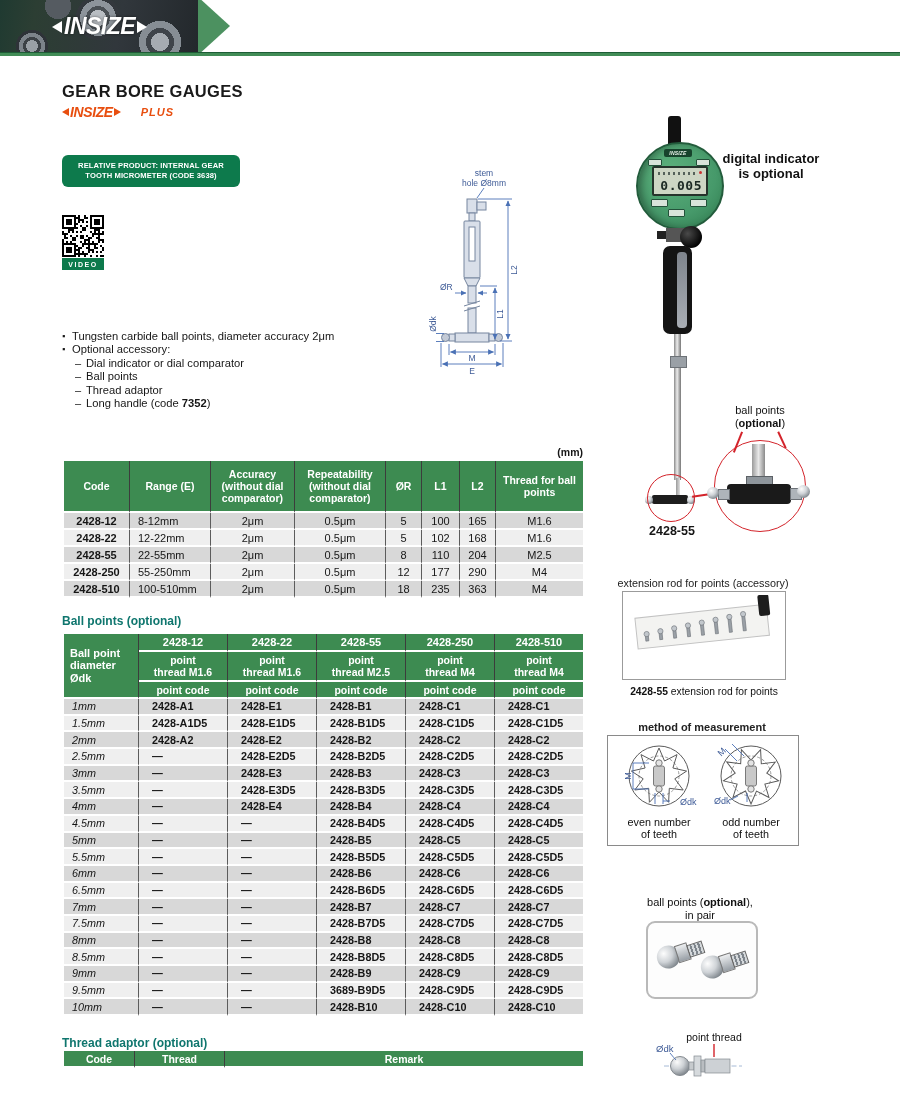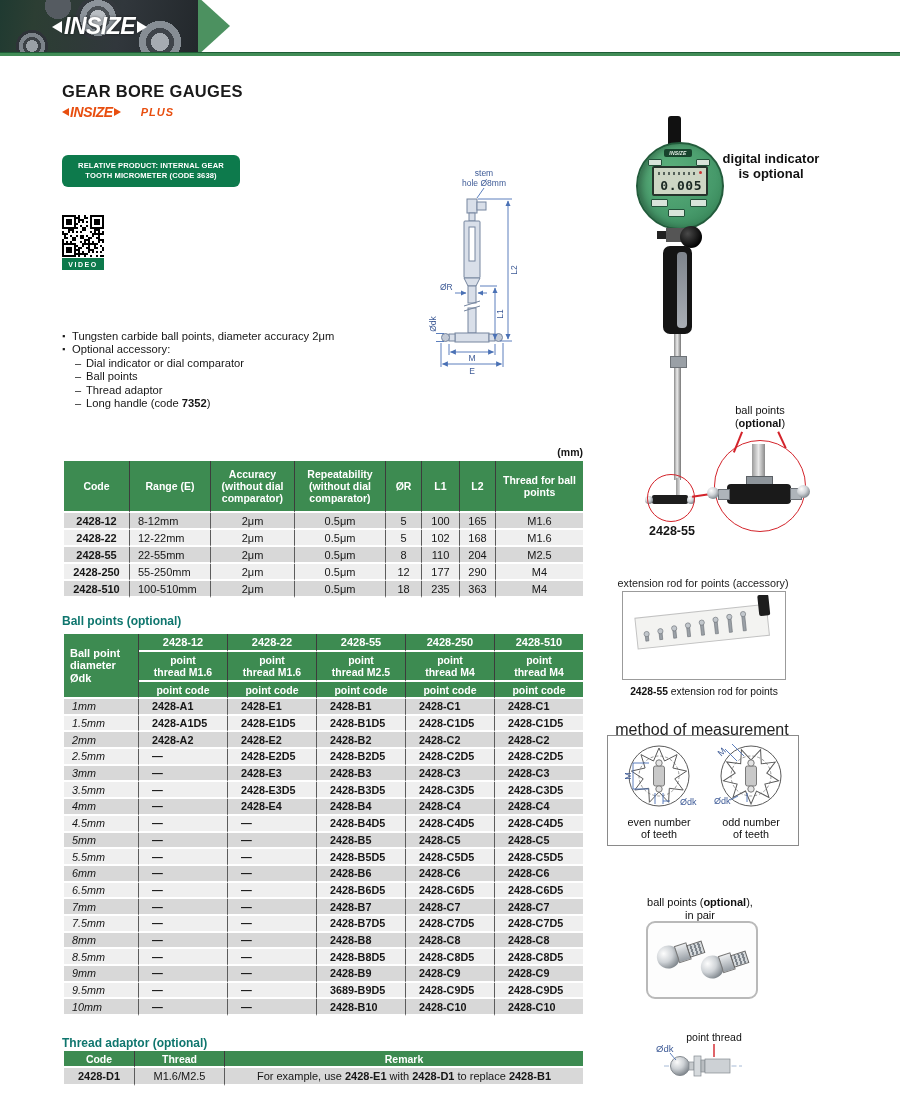--- a/index.html
+++ b/index.html
@@ -109,21 +109,21 @@
   .red-circle{border:1.6px solid #d3232a;border-radius:50%;}
   .red-line{background:#d3232a;}
   .callout-label{left:700px;top:404px;width:120px;text-align:center;font-size:11px;line-height:13px;color:#111;}
   .model-label{left:644px;top:524px;width:56px;text-align:center;font-weight:700;font-size:12.5px;}
 
   .ext-title{left:608px;top:577px;width:190px;text-align:center;font-size:10.8px;color:#222;}
   .ext-box{left:622px;top:591px;width:162px;height:87px;border:1px solid #9b9b9b;background:#fff;}
   .ext-cap{position:absolute;left:0;top:66px;width:162px;text-align:center;font-size:10.3px;color:#111;margin-top:28px;}
   .ext-cap .b{font-weight:700;}
 
-  .method-title{left:607px;top:721px;width:190px;text-align:center;font-size:16px;color:#222;}
+  .method-title{left:607px;top:721px;width:190px;text-align:center;font-size:11px;color:#222;font-weight:bold;}
   .method-box{left:607px;top:735px;width:190px;height:109px;border:1px solid #8a8a8a;background:#fff;}
 
   .pair-label{left:636px;top:896px;width:128px;text-align:center;font-size:11px;line-height:13px;color:#111;}
   .pair-label .b{font-weight:700;}
   .pair-box{left:646px;top:921px;width:108px;height:74px;border:2px solid #b9b9b9;border-radius:9px;background:#fdfdfd;}
   .bp3d{position:absolute;width:52px;height:26px;transform:rotate(-18deg);}
   .bp3d .sph{position:absolute;left:0;top:2px;width:23px;height:23px;}
   .bp3d .flange{position:absolute;left:20px;top:5px;width:11px;height:16px;background:linear-gradient(180deg,#eceef0,#969da4);border:1px solid #777;}
   .bp3d .stud{position:absolute;left:32px;top:8px;width:14px;height:11px;border:1px solid #666;
     background:repeating-linear-gradient(90deg,#d5d9dc 0 2px,#7e858c 2px 4px);}
@@ -748,25 +748,20 @@
         <col style="width:358px">
       </colgroup>
     <thead>
         <tr id="thr-hrow">
           <th>Code</th>
           <th>Thread</th>
           <th>Remark</th>
         </tr>
       </thead>
     <tbody id="thr-body">
-        <tr>
-          <td class="code">2428-D1</td>
-          <td>M1.6/M2.5</td>
-          <td class="remark"><span>For example, use </span><span class="b">2428-E1</span><span> with </span><span class="b">2428-D1</span><span> to replace </span><span class="b">2428-B1</span></td>
-        </tr>
       </tbody>
   </table>
 
   <div class="abs ind-note">
     <div>digital indicator</div>
     <div>is optional</div>
   </div>
 
   <div class="abs ind-cap"></div>
   <div class="abs ind-stem"></div>

